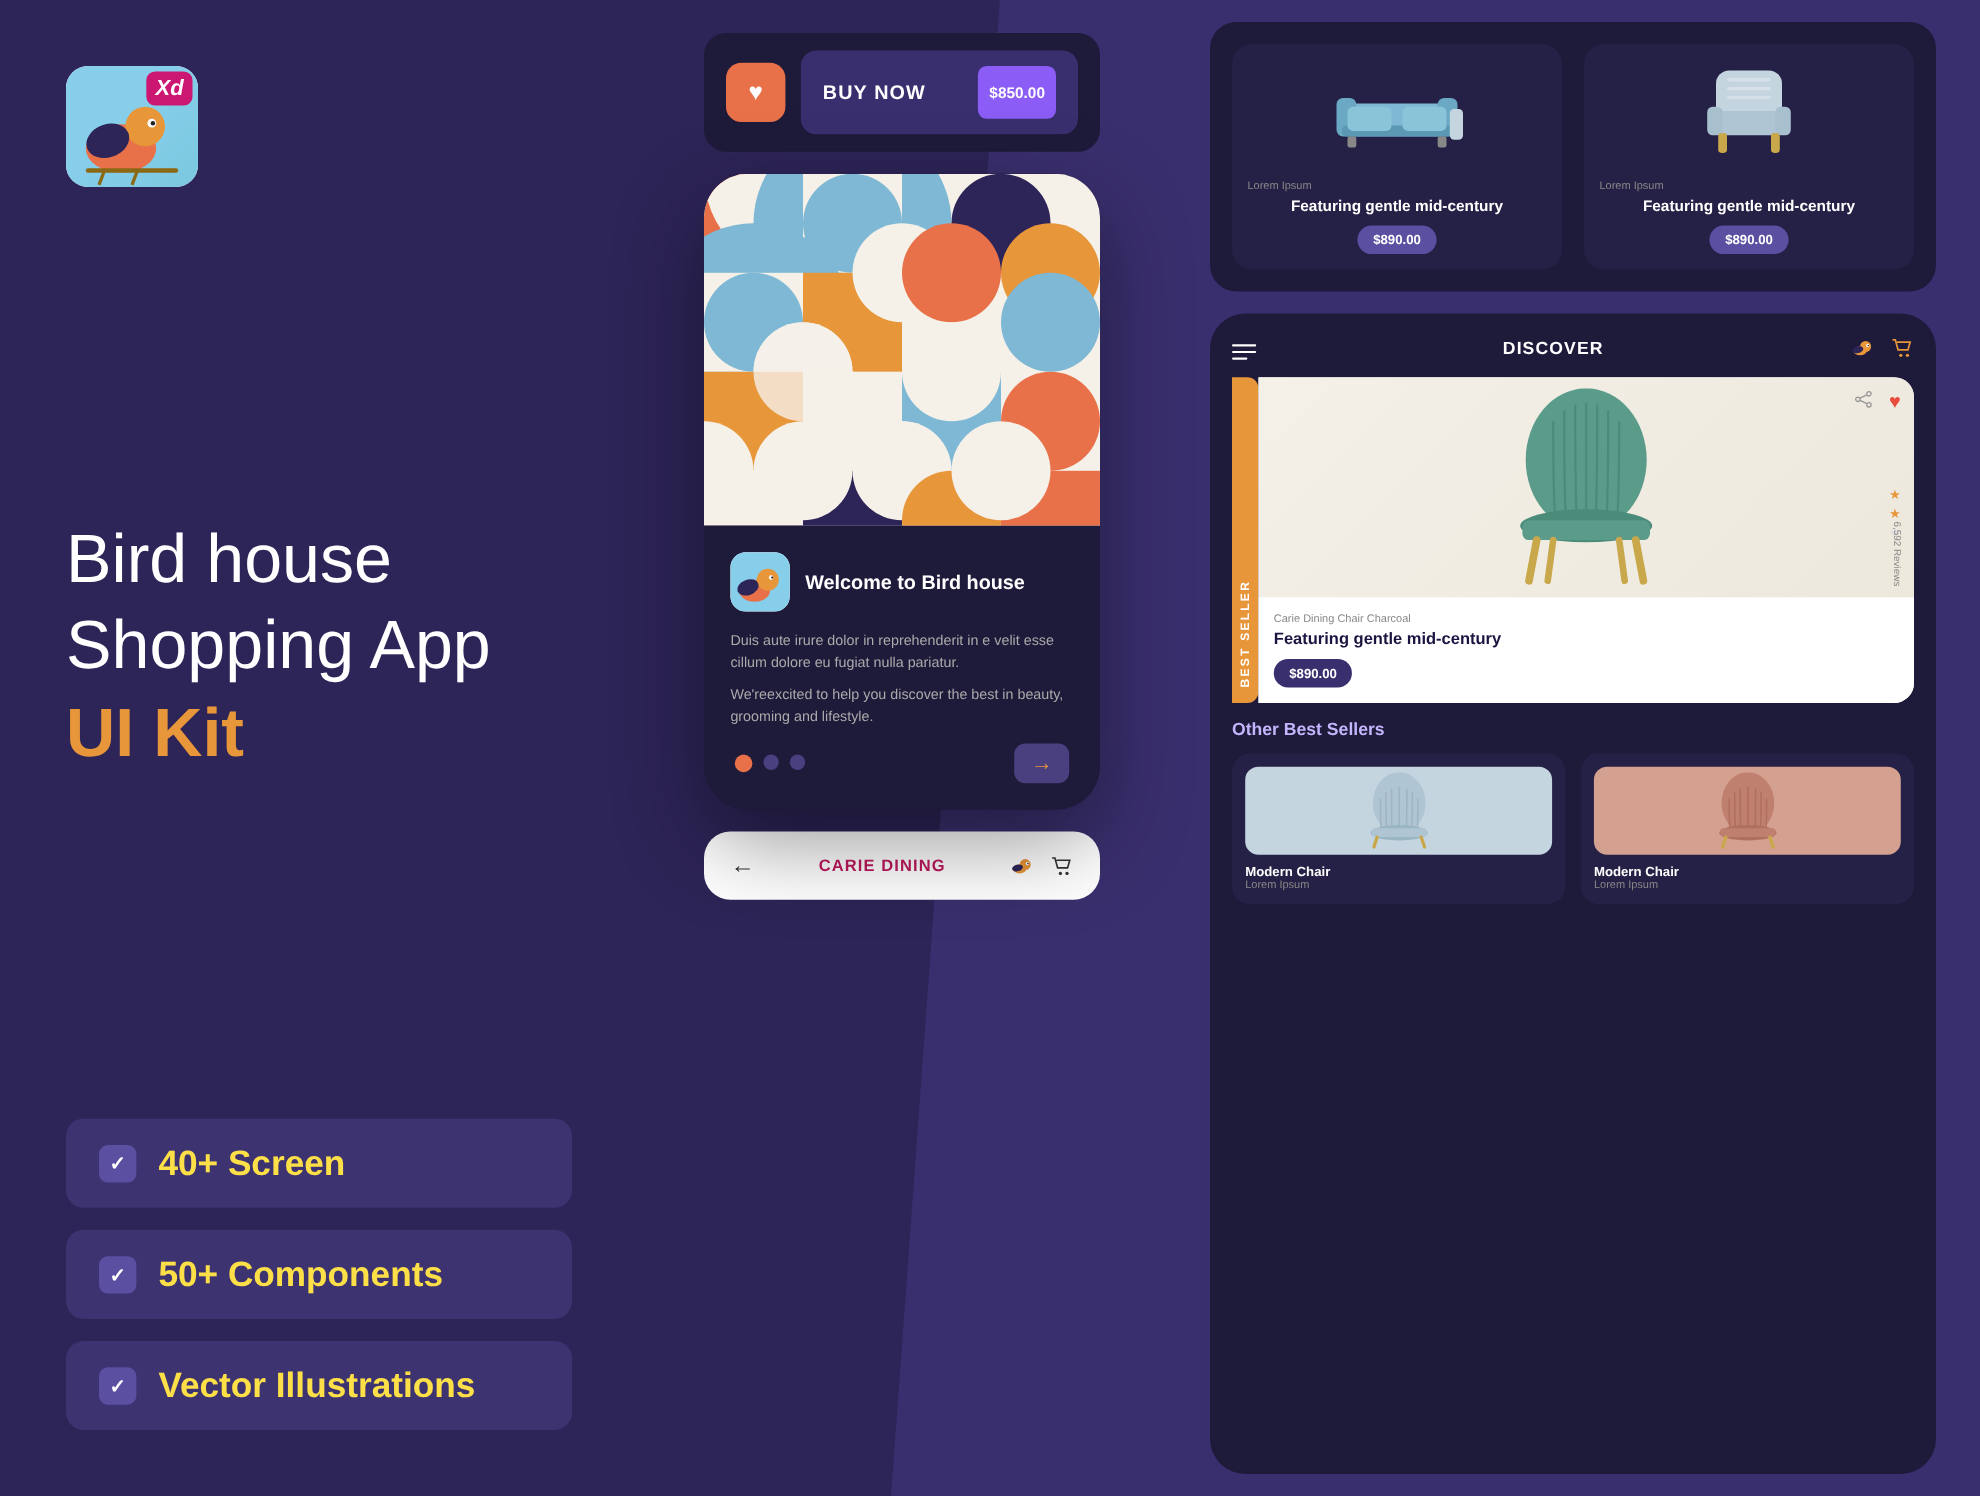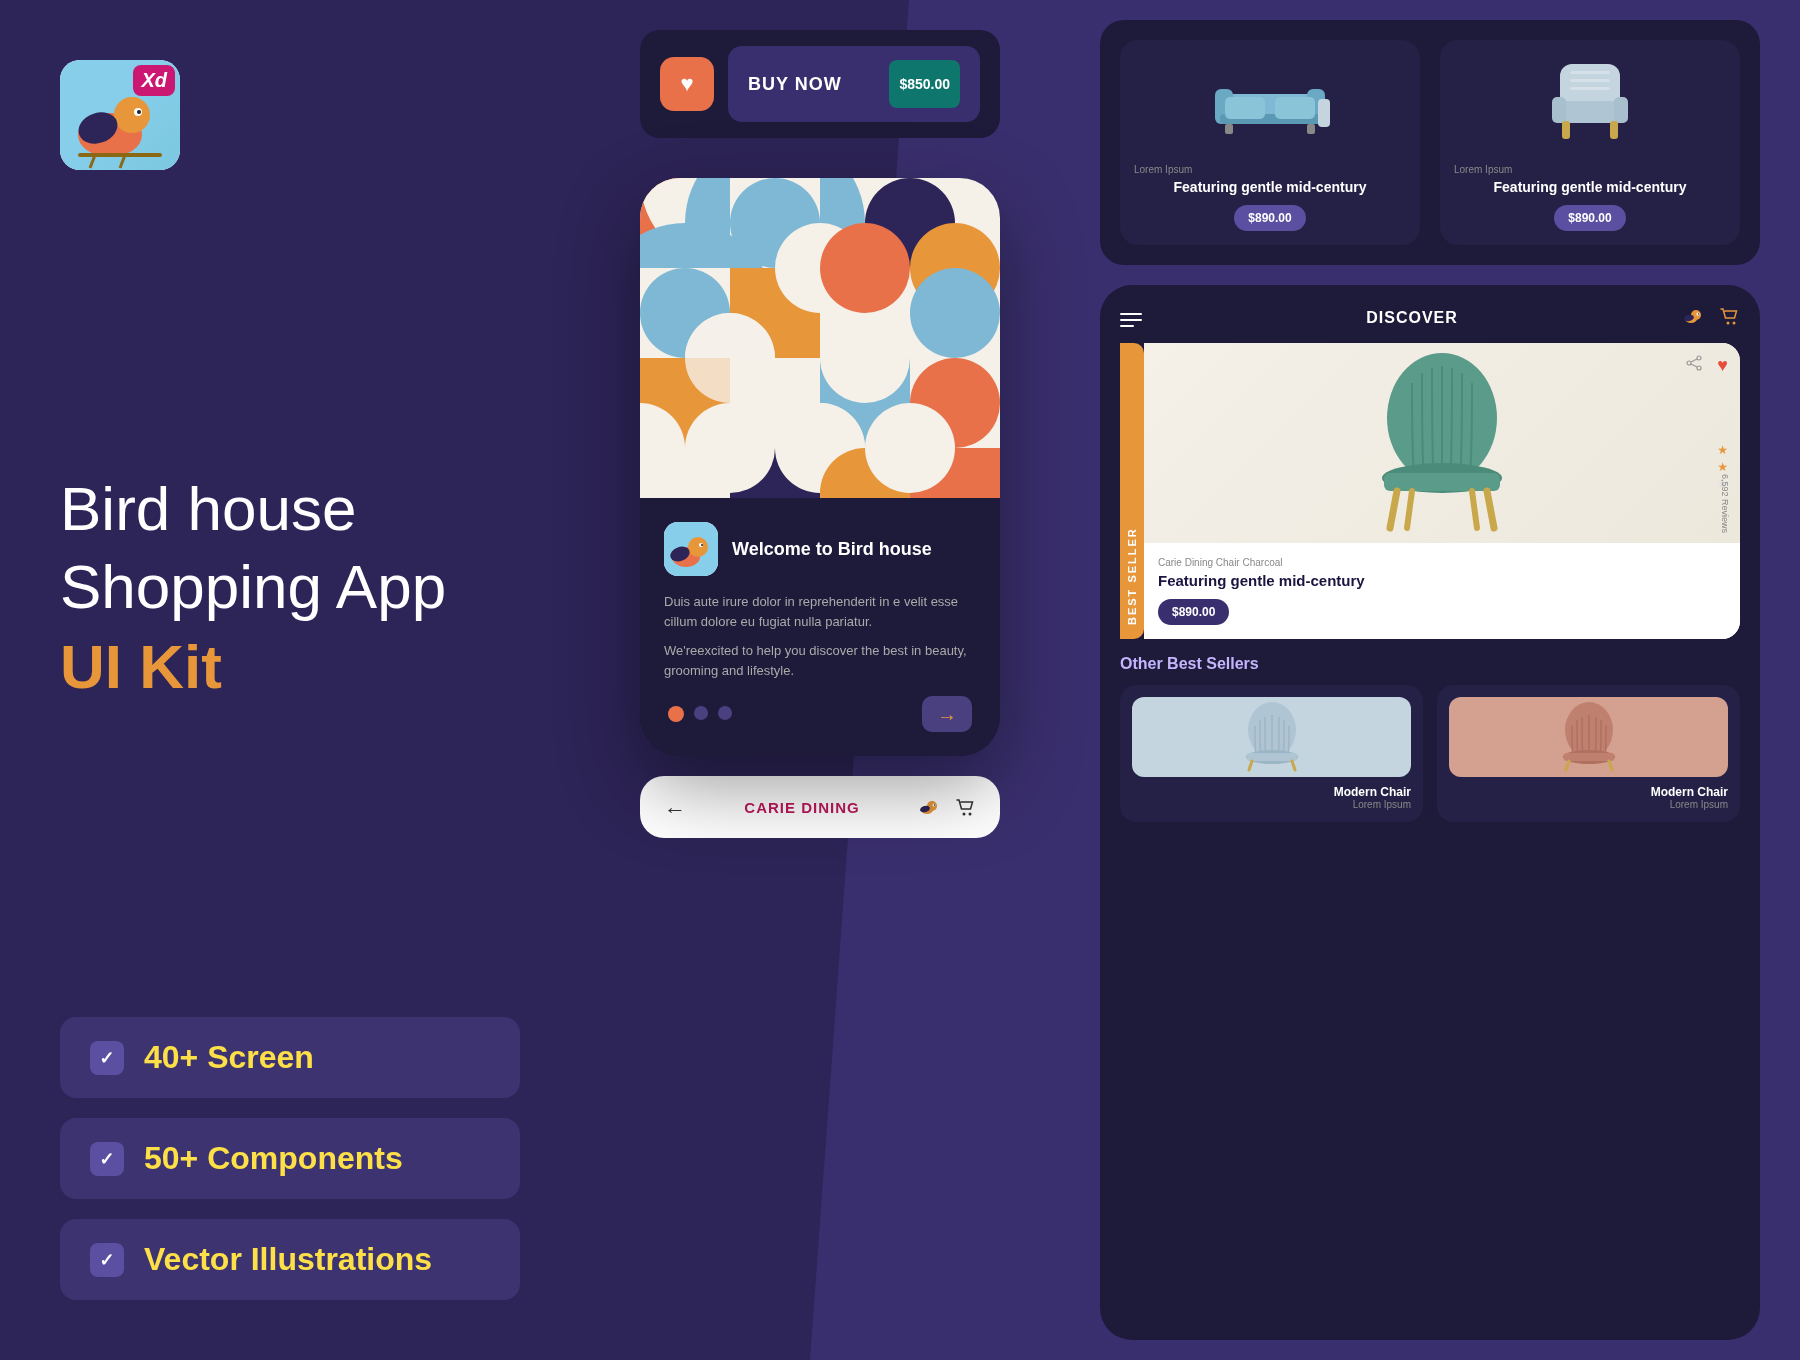--- a/index.html
+++ b/index.html
@@ -172,37 +172,36 @@
       align-items: center;
       justify-content: space-between;
       color: white;
     }
     .buy-btn-text {
       font-size: 18px;
       font-weight: 800;
       letter-spacing: 1px;
     }
     .buy-price-badge {
-      background: #0f766e;
+      background: #8b5cf6;
       border-radius: 8px;
       padding: 16px 10px;
       font-size: 14px;
       font-weight: 700;
       color: white;
     }
 
     
     .phone-mockup {
       width: 360px;
       background: #1e1a3a;
       border-radius: 40px;
       overflow: hidden;
       box-shadow: 0 30px 80px rgba(0,0,0,0.4);
       position: relative;
-      margin-top: 20px;
     }
 
     
     .geo-pattern {
       width: 100%;
       height: 320px;
       position: relative;
       overflow: hidden;
     }
 
@@ -491,21 +490,21 @@
       display: flex;
       gap: 14px;
     }
     .other-card {
       flex: 1;
       background: #252045;
       border-radius: 16px;
       padding: 12px;
       display: flex;
       flex-direction: column;
-      align-items: flex-end;
+      align-items: flex-start;
     }
     .other-img {
       width: 100%;
       height: 80px;
       border-radius: 12px;
       display: flex;
       align-items: center;
       justify-content: center;
       margin-bottom: 8px;
       overflow: hidden;

